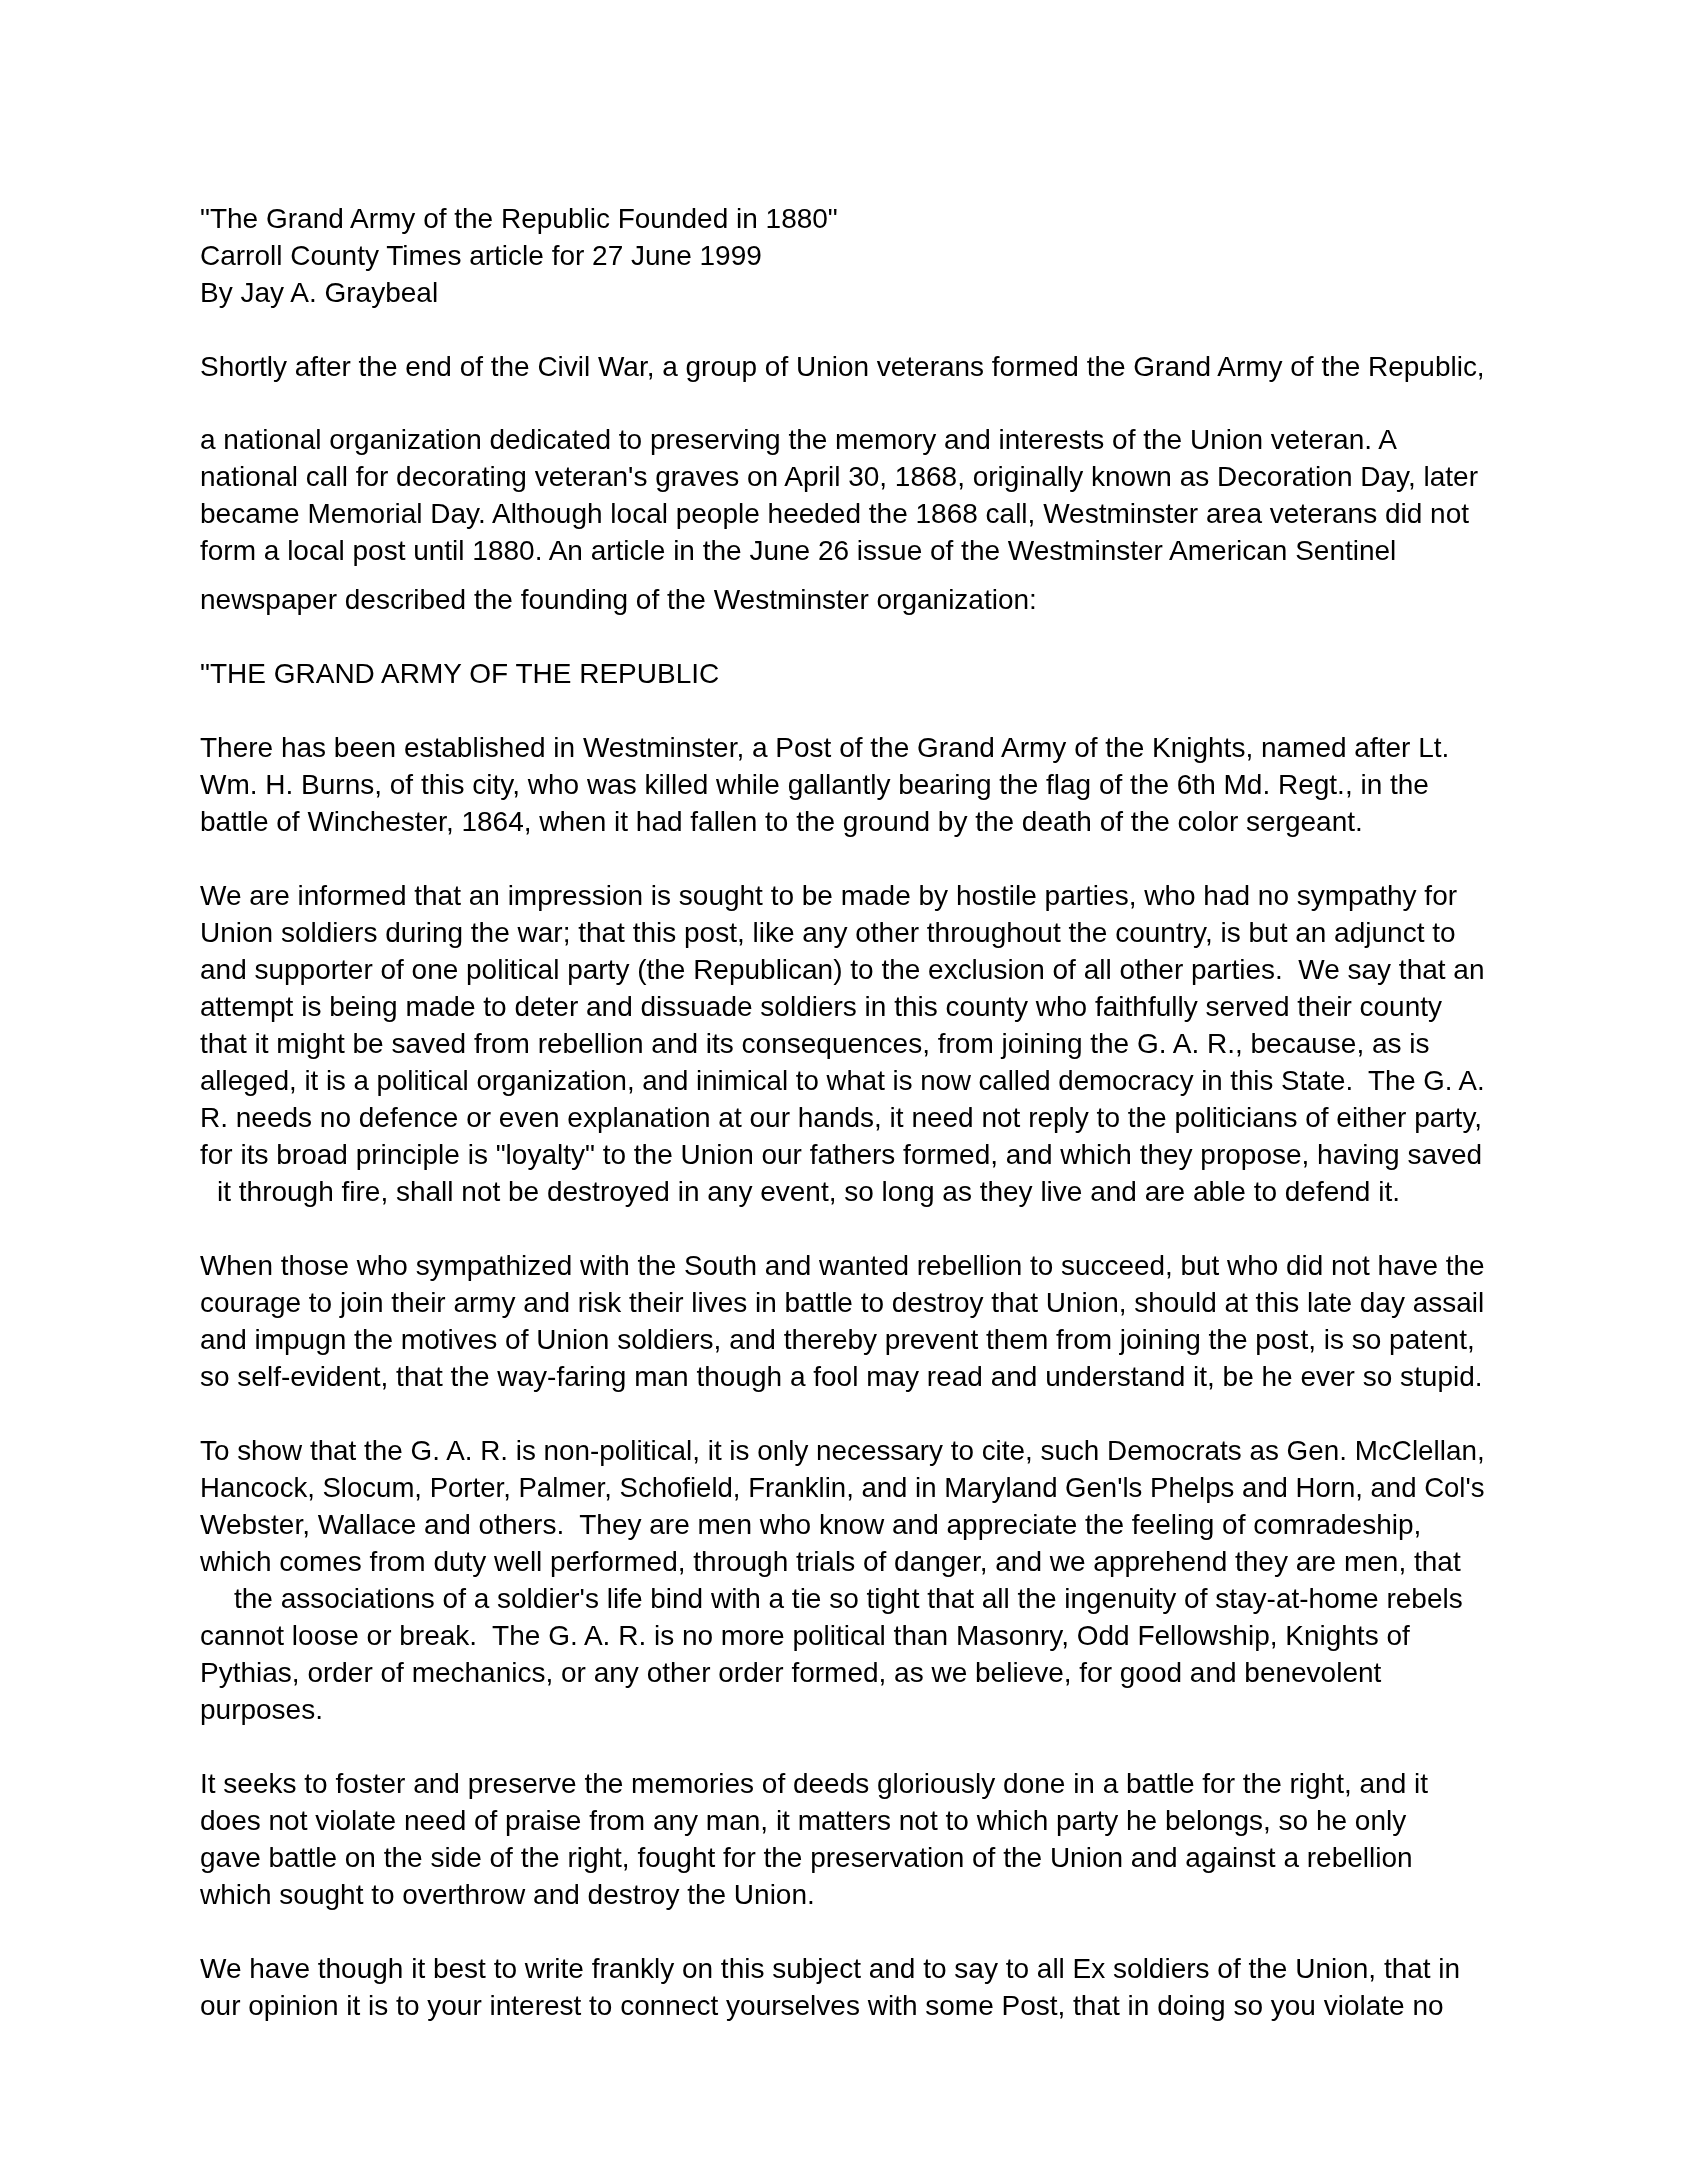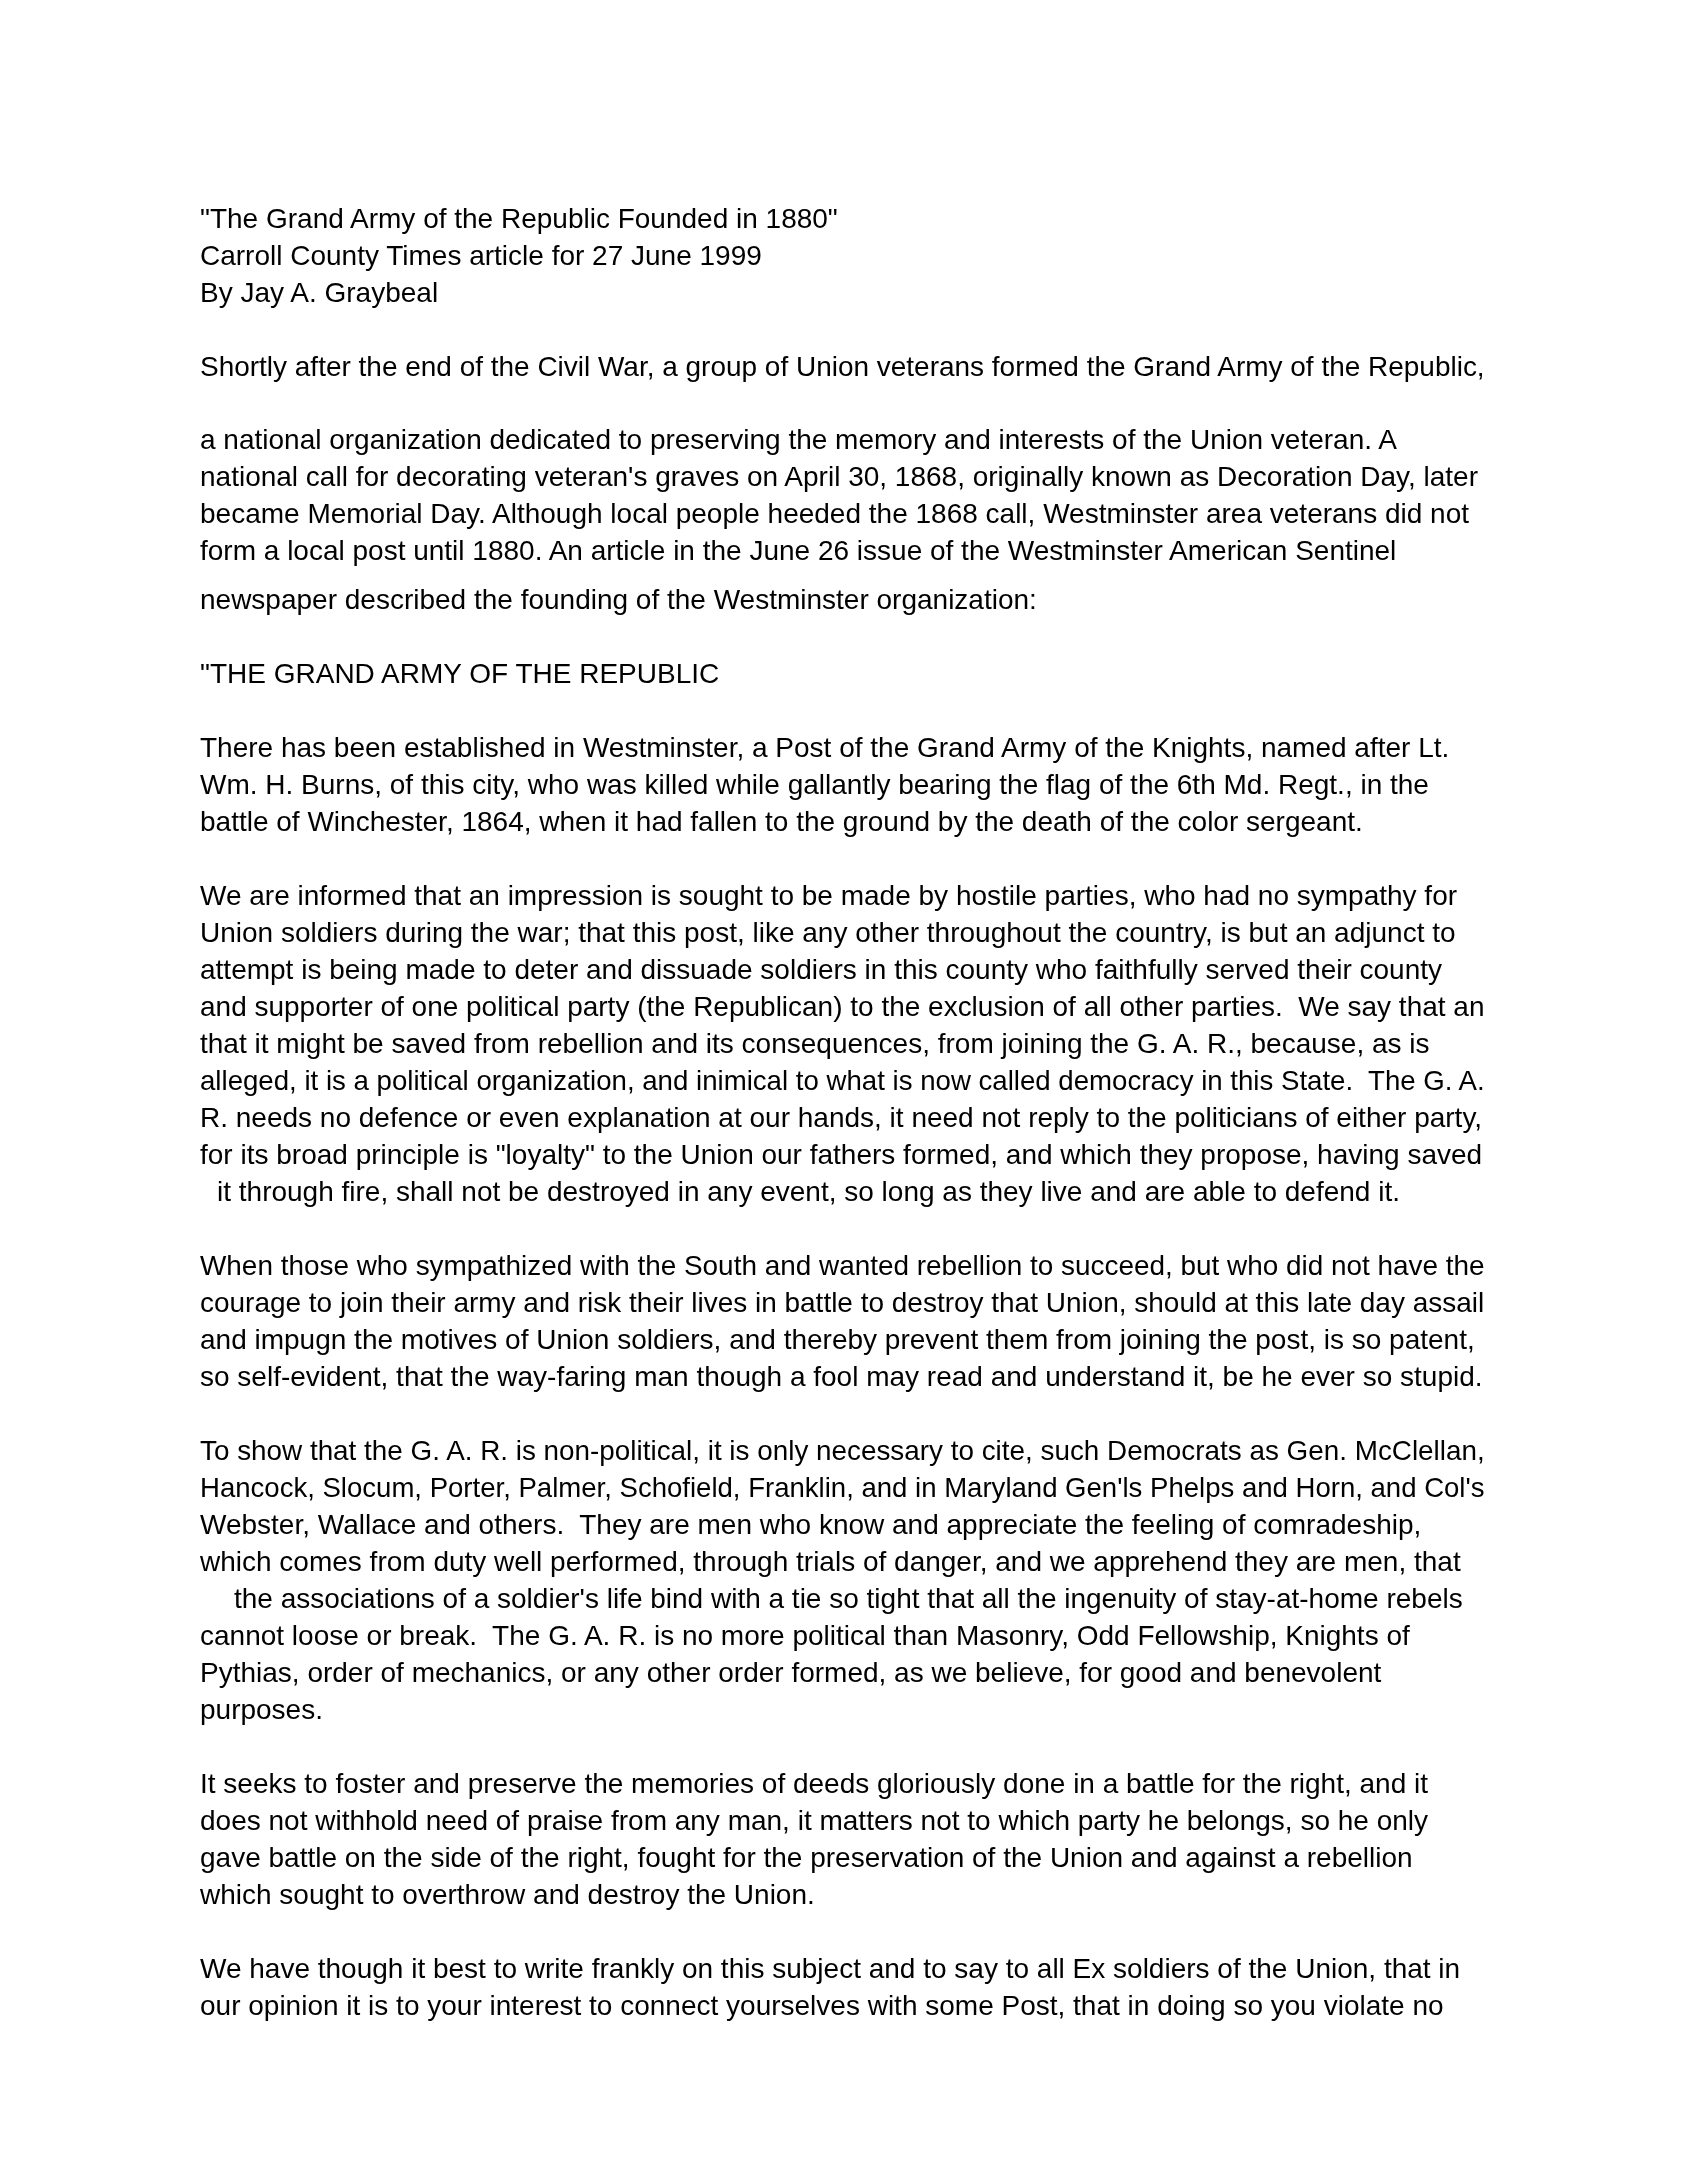--- a/index.html
+++ b/index.html
@@ -59,22 +59,22 @@
 
   <div class="block">
     <span class="line" style="display: block;">There has been established in Westminster, a Post of the Grand Army of the Knights, named after Lt.</span>
     <span class="line" style="display: block;">Wm. H. Burns, of this city, who was killed while gallantly bearing the flag of the 6th Md. Regt., in the</span>
     <span class="line" style="display: block;">battle of Winchester, 1864, when it had fallen to the ground by the death of the color sergeant.</span>
   </div>
 
   <div class="block">
     <span class="line" style="display: block;">We are informed that an impression is sought to be made by hostile parties, who had no sympathy for</span>
     <span class="line" style="display: block;">Union soldiers during the war; that this post, like any other throughout the country, is but an adjunct to</span>
+    <span class="line" style="display: block; transform: scaleX(0.9995);">and supporter of one political party (the Republican) to the exclusion of all other parties.  We say that an</span>
     <span class="line" style="display: block;">attempt is being made to deter and dissuade soldiers in this county who faithfully served their county</span>
-    <span class="line" style="display: block; transform: scaleX(0.9995);">and supporter of one political party (the Republican) to the exclusion of all other parties.  We say that an</span>
     <span class="line" style="display: block;">that it might be saved from rebellion and its consequences, from joining the G. A. R., because, as is</span>
     <span class="line" style="display: block; transform: scaleX(0.9866);">alleged, it is a political organization, and inimical to what is now called democracy in this State.  The G. A.</span>
     <span class="line" style="display: block;">R. needs no defence or even explanation at our hands, it need not reply to the politicians of either party,</span>
     <span class="line" style="display: block;">for its broad principle is "loyalty" to the Union our fathers formed, and which they propose, having saved</span>
     <span class="line" style="display: block; margin-left: 17px;">it through fire, shall not be destroyed in any event, so long as they live and are able to defend it.</span>
   </div>
 
   <div class="block">
     <span class="line" style="display: block; transform: scaleX(0.9967);">When those who sympathized with the South and wanted rebellion to succeed, but who did not have the</span>
     <span class="line" style="display: block; transform: scaleX(0.9989);">courage to join their army and risk their lives in battle to destroy that Union, should at this late day assail</span>
@@ -88,21 +88,21 @@
     <span class="line" style="display: block;">Webster, Wallace and others.  They are men who know and appreciate the feeling of comradeship,</span>
     <span class="line" style="display: block;">which comes from duty well performed, through trials of danger, and we apprehend they are men, that</span>
     <span class="line" style="display: block; margin-left: 34px;">the associations of a soldier's life bind with a tie so tight that all the ingenuity of stay-at-home rebels</span>
     <span class="line" style="display: block;">cannot loose or break.  The G. A. R. is no more political than Masonry, Odd Fellowship, Knights of</span>
     <span class="line" style="display: block;">Pythias, order of mechanics, or any other order formed, as we believe, for good and benevolent</span>
     <span class="line" style="display: block;">purposes.</span>
   </div>
 
   <div class="block">
     <span class="line" style="display: block;">It seeks to foster and preserve the memories of deeds gloriously done in a battle for the right, and it</span>
-    <span class="line" style="display: block;">does not withhold need of praise from any man, it matters not to which party he belongs, so he only</span>
+    <span class="line" style="display: block;">does not violate need of praise from any man, it matters not to which party he belongs, so he only</span>
     <span class="line" style="display: block;">gave battle on the side of the right, fought for the preservation of the Union and against a rebellion</span>
     <span class="line" style="display: block;">which sought to overthrow and destroy the Union.</span>
   </div>
 
   <div class="block">
     <span class="line" style="display: block;">We have though it best to write frankly on this subject and to say to all Ex soldiers of the Union, that in</span>
     <span class="line" style="display: block;">our opinion it is to your interest to connect yourselves with some Post, that in doing so you violate no</span>
   </div>
 
 </div>

